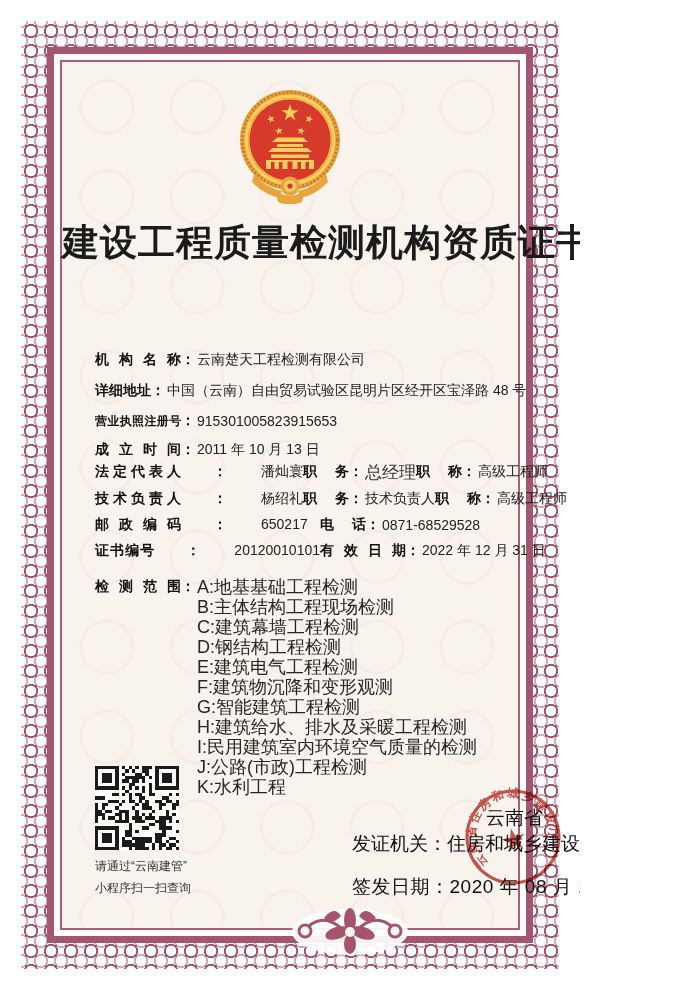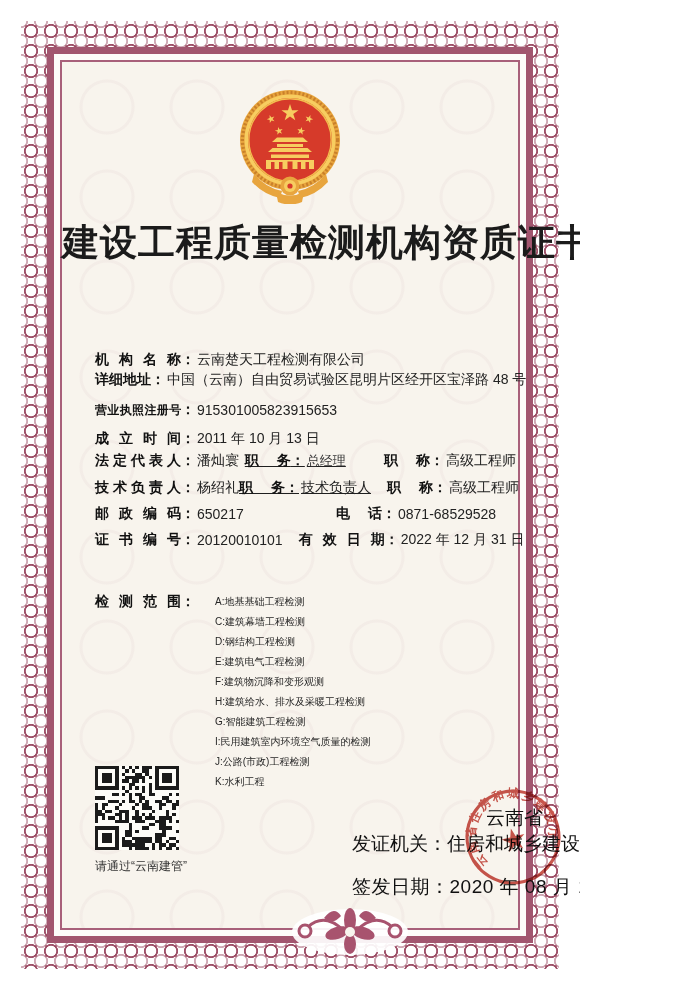--- a/index.html
+++ b/index.html
@@ -20,34 +20,34 @@
   .inner{position:relative;height:100%;box-sizing:border-box;border:2px solid #a8607a;background-color:#f8f4ed;
     background-image:radial-gradient(circle 36px at 45px 45px, rgba(170,100,125,0) 24px, rgba(170,100,125,0.055) 25px, rgba(170,100,125,0.055) 27px, rgba(170,100,125,0) 28px);
     background-size:90px 90px;}
 
   .emblem{position:absolute;left:50%;top:24px;transform:translateX(-50%);}
   .title{position:absolute;left:0;right:0;top:156px;text-align:center;font-size:37px;font-weight:bold;
          letter-spacing:1px;color:#1b1b1b;white-space:nowrap;}
 
   .fields{position:absolute;left:33px;top:288px;right:2px;font-size:14px;}
   .frow{display:flex;align-items:center;height:20px;white-space:nowrap;}
-  .g11{margin-top:0}.g10{margin-top:10px}.g9{margin-top:9px}.g2{margin-top:2px}.g7{margin-top:7px}.g6{margin-top:6px}
+  .g11{margin-top:11px}.g10{margin-top:10px}.g9{margin-top:9px}.g2{margin-top:2px}.g7{margin-top:7px}.g6{margin-top:6px}
   .jl{display:inline-block;text-align:justify;text-align-last:justify;font-weight:bold;color:#111;}
   .w86{width:86px}.w46{width:46px}
   .lic{font-size:12px;letter-spacing:-0.2px;}
   .colon{font-weight:bold;color:#111;}
   .val{margin-left:2px;color:#222;}
-  .sm{font-size:13px;color:#333;}
-  .cell1{width:225px;display:flex;align-items:center;}
-  .cell2{width:185px;display:flex;align-items:center;text-decoration:underline;}
-  .cell3{flex:1;display:flex;align-items:center;padding-left:16px;}
-
-  .scope{position:absolute;left:33px;top:530px;display:flex;font-size:14px;}
+  .sm{font-size:17px;color:#333;}
+  .cell1{width:225px;display:flex;gap:32px;}
+  .cell2{width:185px;display:flex;align-items:center;}
+  .cell3{flex:1;display:flex;align-items:center;}
+
+  .scope{position:absolute;left:33px;top:515px;display:flex;font-size:14px;}
   .scopeLabel{display:flex;height:20px;align-items:center;white-space:nowrap;}
-  .scopeItems{font-size:10px;line-height:20px;color:#262626;margin-left:20px;}
+  .scopeItems{font-size:18px;line-height:20px;color:#262626;margin-left:2px;}
 
   .qr{position:absolute;left:33px;top:704px;width:150px;}
   .qr svg{display:block;background:#fdfcf8;}
   .qrcap{margin-top:6px;font-size:12px;line-height:20px;color:#333;white-space:nowrap;}
 
   .footer{position:absolute;left:290px;top:744px;font-size:19px;font-weight:normal;color:#101010;line-height:24px;white-space:nowrap;}
   .fprov{margin-left:134px;}
   .fissuer{margin-top:2px;}
   .fdate{margin-top:19px;letter-spacing:0.5px;}
 
@@ -181,26 +181,27 @@
             </div>
           </div>
 
           <div class="scope">
             <div class="scopeLabel">
               <span class="jl w86">检测范围</span>
                 <span class="colon">：</span>
             </div>
             <div class="scopeItems">
               <div>A:地基基础工程检测</div>
+              <div>B:主体结构工程现场检测</div>
               <div>C:建筑幕墙工程检测</div>
               <div>D:钢结构工程检测</div>
               <div>E:建筑电气工程检测</div>
               <div>F:建筑物沉降和变形观测</div>
+              <div>G:智能建筑工程检测</div>
               <div>H:建筑给水、排水及采暖工程检测</div>
-              <div>G:智能建筑工程检测</div>
               <div>I:民用建筑室内环境空气质量的检测</div>
               <div>J:公路(市政)工程检测</div>
               <div>K:水利工程</div>
             </div>
           </div>
 
           <div class="qr">
             <svg id="qr-svg" viewBox="0 0 25 25" width="84" height="84">
                 <g fill="#1b1b1b" shape-rendering="crispEdges">
                   <rect x="0" y="0" width="1" height="1"></rect>
@@ -503,20 +504,21 @@
                   <rect x="14" y="24" width="1" height="1"></rect>
                   <rect x="15" y="24" width="1" height="1"></rect>
                   <rect x="17" y="24" width="1" height="1"></rect>
                   <rect x="19" y="24" width="1" height="1"></rect>
                   <rect x="21" y="24" width="1" height="1"></rect>
                   <rect x="22" y="24" width="1" height="1"></rect>
                   <rect x="24" y="24" width="1" height="1"></rect>
                 </g>
               </svg>
             <div class="qrcap">请通过“云南建管”</div>
+            <div class="qrcap" style="margin-top:2px">小程序扫一扫查询</div>
           </div>
 
           <div class="footer">
             <div class="fprov">云南省</div>
             <div class="fissuer"><span>发证机关</span><span>：</span><span>住房和城乡建设厅</span></div>
             <div class="fdate"><span>签发日期</span><span>：</span><span>2020 年 08 月 13 日</span></div>
           </div>
 
           <svg class="stamp" viewBox="0 0 120 120">
             <defs>

